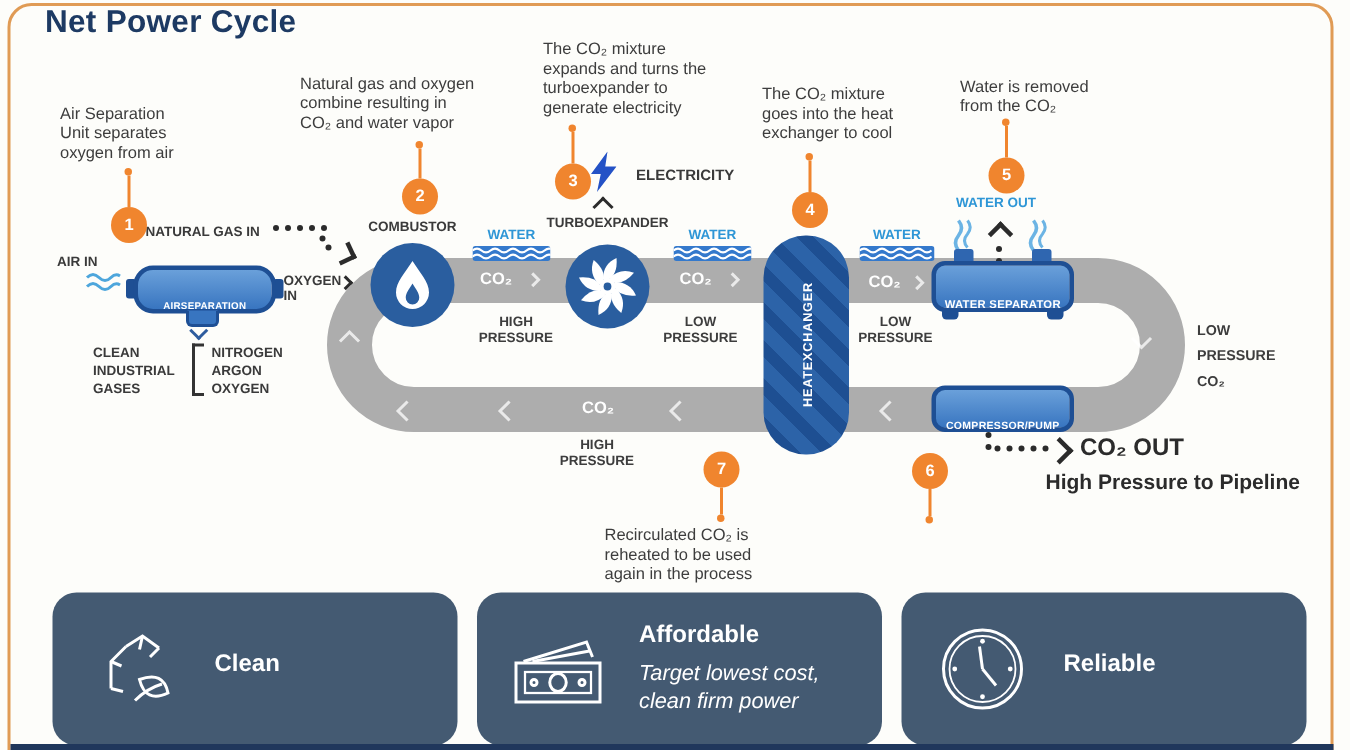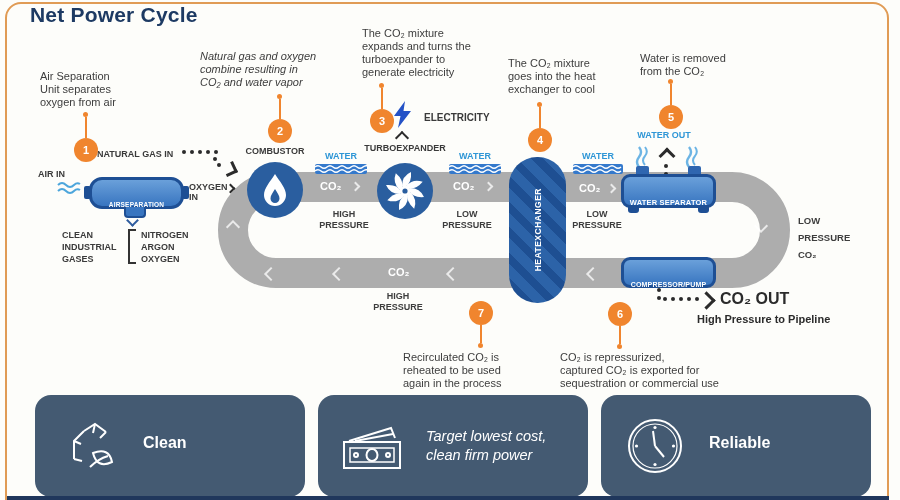--- a/index.html
+++ b/index.html
@@ -161,21 +161,21 @@
     </div>
   <div class="abs dotrow" style="left:663px;top:297px;">
       <span class="dot"></span>
       <span class="dot"></span>
       <span class="dot"></span>
       <span class="dot"></span>
       <span class="dot"></span>
     </div>
   <div class="abs chev right dark" style="left:700px;top:294px;width:10px;height:10px;border-width:3.5px;"></div>
   <div class="abs" style="left:720px;top:290px;font-size:16px;font-weight:800;color:#2B2B2B;">CO₂ OUT</div>
-  <div class="abs" style="left:697px;top:313px;font-size:11px;font-weight:700;color:#2B2B2B;">High Pressure to Pipeline</div>
+  <div class="abs" style="left:697px;top:313px;font-size:14px;font-weight:700;color:#2B2B2B;">High Pressure to Pipeline</div>
 
   <div class="abs lbl" style="left:38px;top:169px;">AIR IN</div>
   <svg class="abs" style="left:57px;top:181px;" width="24" height="14">
     <path d="M1,4 q4,-4 8,0 t8,0 q3,-3 6,-1" stroke="#4DA6DC" stroke-width="2" fill="none"></path>
     <path d="M1,10 q4,-4 8,0 t8,0 q3,-3 6,-1" stroke="#4DA6DC" stroke-width="2" fill="none"></path>
   </svg>
   <div class="abs lbl" style="left:97px;top:149px;">NATURAL GAS IN</div>
   <div class="abs dotrow" style="left:182px;top:150px;">
       <span class="dot"></span>
       <span class="dot"></span>
@@ -204,21 +204,21 @@
 ARGON
 OXYGEN</div>
 
   <div class="abs ann preline" style="left:40px;top:70px;">Air Separation
 Unit separates
 oxygen from air</div>
   <div class="abs sdot" style="left:83px;top:112px;"></div>
   <div class="abs stem" style="left:85px;top:117px;height:21px;"></div>
   <div class="abs numc" style="left:74px;top:138px;">1</div>
 
-  <div class="abs ann preline" style="left:200px;top:50px;font-style:italic;">Natural gas and oxygen
+  <div class="abs ann preline" style="left:200px;top:50px;">Natural gas and oxygen
 combine resulting in
 CO₂ and water vapor</div>
   <div class="abs sdot" style="left:277px;top:94px;"></div>
   <div class="abs stem" style="left:279px;top:99px;height:20px;"></div>
   <div class="abs numc" style="left:268px;top:119px;">2</div>
 
   <div class="abs ann preline" style="left:362px;top:27px;">The CO₂ mixture
 expands and turns the
 turboexpander to
 generate electricity</div>
@@ -235,23 +235,20 @@
 
   <div class="abs ann preline" style="left:640px;top:52px;">Water is removed
 from the CO₂</div>
   <div class="abs sdot" style="left:668px;top:79px;"></div>
   <div class="abs stem" style="left:670px;top:84px;height:21px;"></div>
   <div class="abs numc" style="left:659px;top:105px;">5</div>
 
   <div class="abs numc" style="left:608px;top:302px;">6</div>
   <div class="abs stem" style="left:619px;top:326px;height:18px;"></div>
   <div class="abs sdot" style="left:617px;top:344px;"></div>
-  <div class="abs ann preline" style="left:560px;top:351px;">CO₂ is repressurized,
-captured CO₂ is exported for
-sequestration or commercial use</div>
 
   <div class="abs numc" style="left:469px;top:301px;">7</div>
   <div class="abs stem" style="left:480px;top:325px;height:18px;"></div>
   <div class="abs sdot" style="left:478px;top:343px;"></div>
   <div class="abs ann preline" style="left:403px;top:351px;">Recirculated CO₂ is
 reheated to be used
 again in the process</div>
 
   <div class="abs card" style="left:35px;">
     <div class="icon-box">
@@ -277,20 +274,21 @@
         <path d="M10,22 L52,9 L56,19"></path>
         <path d="M16,22 L54,15"></path>
         <rect x="5" y="23" width="56" height="26"></rect>
         <rect x="11" y="29" width="44" height="14" stroke-width="1.5"></rect>
         <ellipse cx="33" cy="36" rx="5.5" ry="6"></ellipse>
         <circle cx="17" cy="36" r="2"></circle>
         <circle cx="49" cy="36" r="2"></circle>
       </svg>
     </div>
     <div>
+      <div class="c-title">Affordable</div>
       <div class="c-body preline">Target lowest cost,
 clean firm power</div>
     </div>
   </div>
 
   <div class="abs card" style="left:601px;">
     <div class="icon-box">
       <svg width="58" height="58" viewBox="0 0 58 58" fill="none" stroke="#fff">
         <circle cx="29" cy="29" r="26" stroke-width="2"></circle>
         <circle cx="29" cy="29" r="22" stroke-width="1.2"></circle>

